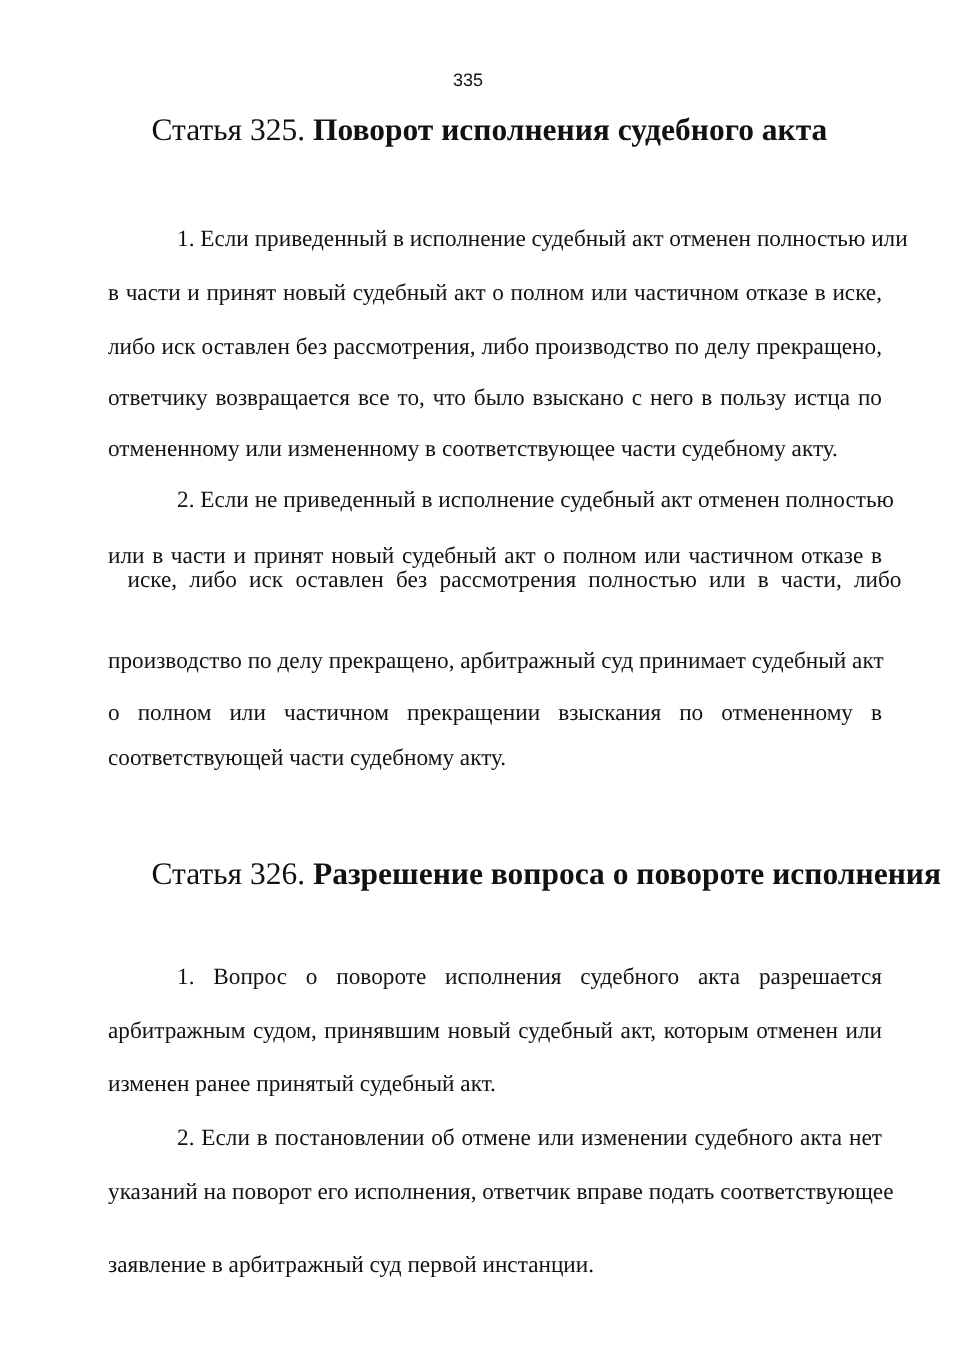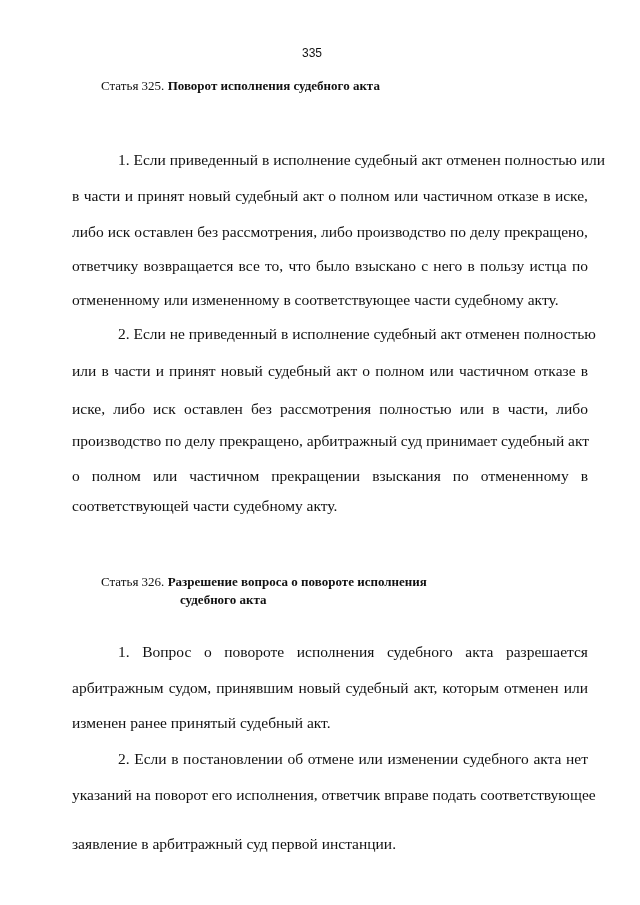--- a/index.html
+++ b/index.html
@@ -22,21 +22,21 @@
       width: 588px;
       text-align: center;
       font-family: "Liberation Sans", sans-serif;
       font-size: 12px;
       padding-left: 36px;
       box-sizing: border-box;
     }
     .heading {
       position: absolute;
       left: 101px;
-      font-size: 13px;
+      font-size: 21px;
       line-height: 18px;
       white-space: nowrap;
     }
     .heading .label { font-weight: normal; }
     .heading .title { font-weight: bold; }
     .heading .title2 {
       display: block;
       font-weight: bold;
       padding-left: 79px;
     }
@@ -72,30 +72,29 @@
   <div class="line indent" style="top:151px;">1. Если приведенный в исполнение судебный акт  отменен полностью или</div>
   <div class="line" style="top:187px;">в части и принят новый судебный акт о полном или частичном отказе в иске,</div>
   <div class="line" style="top:223px;">либо иск оставлен без рассмотрения, либо производство по делу прекращено,</div>
   <div class="line" style="top:257px;">ответчику возвращается все то, что было взыскано с него в пользу истца по</div>
   <div class="line last" style="top:291px;">отмененному или измененному в соответствующее части судебному акту.</div>
 </div>
 
 <div>
   <div class="line indent" style="top:325px;">2. Если не приведенный в исполнение судебный акт отменен  полностью</div>
   <div class="line" style="top:362px;">или в части и принят новый судебный акт о полном или частичном отказе в</div>
-  <div class="line" style="top:400px;">иске, либо иск оставлен без рассмотрения полностью или в части, либо</div>
+  <div class="line" style="top:378px;margin-left:13px;">иске, либо иск оставлен без рассмотрения полностью или в части, либо</div>
   <div class="line" style="top:432px;">производство по делу прекращено, арбитражный суд принимает судебный акт</div>
   <div class="line" style="top:467px;">о полном или частичном прекращении взыскания по отмененному   в</div>
   <div class="line last" style="top:497px;">соответствующей части  судебному акту.</div>
 </div>
 
 <div class="heading" style="top:573px;">
   <span class="label">Статья 326.</span>
   <span class="title">Разрешение вопроса о повороте исполнения</span>
-  <span class="title2">судебного акта</span>
 </div>
 
 <div>
   <div class="line indent" style="top:643px;">1. Вопрос о повороте исполнения судебного акта разрешается</div>
   <div class="line" style="top:679px;">арбитражным судом, принявшим новый судебный акт, которым отменен или</div>
   <div class="line last" style="top:714px;">изменен ранее принятый судебный акт.</div>
 </div>
 
 <div>
   <div class="line indent" style="top:750px;">2. Если в постановлении об отмене или изменении судебного акта нет</div>

